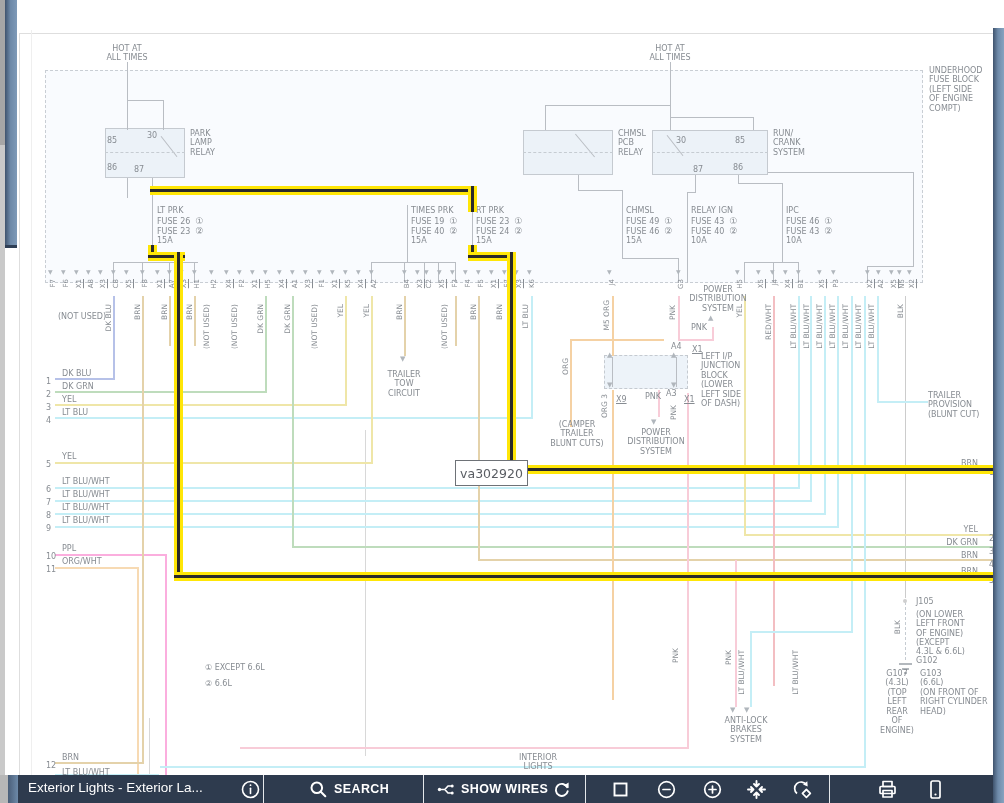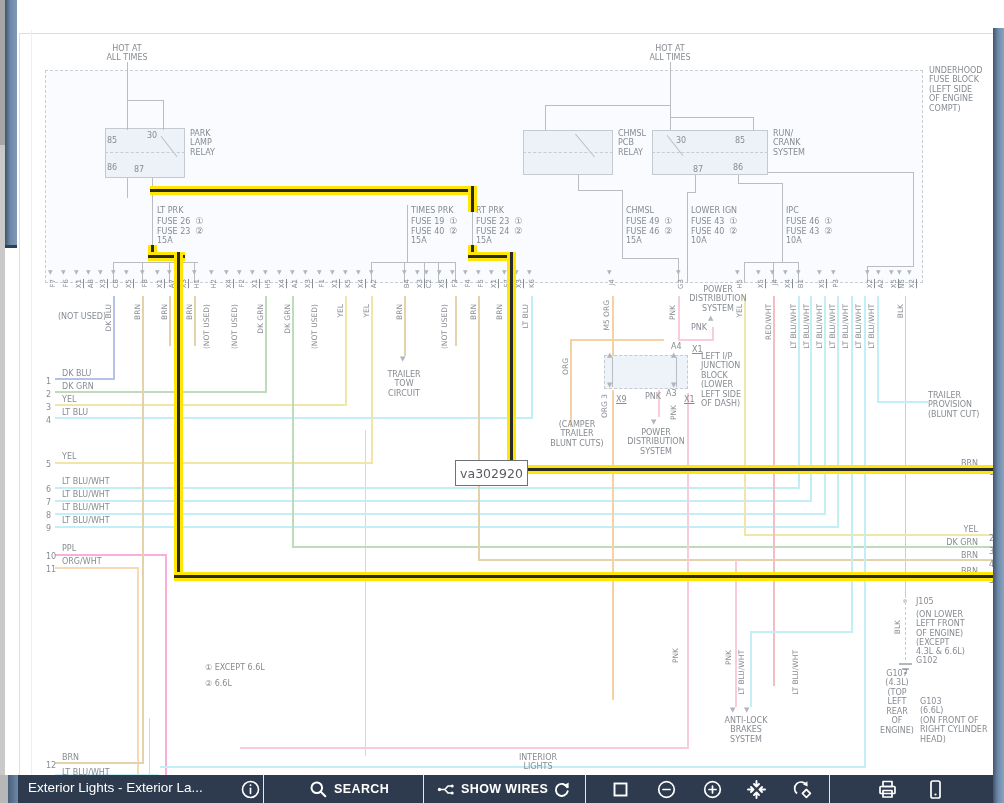--- a/index.html
+++ b/index.html
@@ -264,21 +264,21 @@
         <div class="lbl z3" style="left: 916px; top: 638px;">(EXCEPT
 4.3L &amp; 6.6L)</div>
         <div class="lbl z3" style="left: 916px; top: 656px;">G102</div>
         <div class="lbl z3 c" style="left: 897px; top: 669px;">G107
 (4.3L)
 (TOP
 LEFT
 REAR
 OF
 ENGINE)</div>
-        <div class="lbl z3" style="left: 920px; top: 669px; margin-top: 28px;">G103
+        <div class="lbl z3" style="left: 920px; top: 669px;">G103
 (6.6L)
 (ON FRONT OF
 RIGHT CYLINDER
 HEAD)</div>
         <div class="lbl z3 c" style="left: 746px; top: 716px;">ANTI-LOCK
 BRAKES
 SYSTEM</div>
         <div class="lbl z3 c" style="left: 538px; top: 753px;">INTERIOR
 LIGHTS</div>
         <div class="lbl z3" style="left: 205px; top: 663px;">① EXCEPT 6.6L</div>
@@ -555,21 +555,21 @@
         <div><span>FUSE 24</span><span class="m">②</span></div>
         <div>15A</div>
       </div>
         <div class="fuse z3" style="left: 626px;">
         <div>CHMSL</div>
         <div><span>FUSE 49</span><span class="m">①</span></div>
         <div><span>FUSE 46</span><span class="m">②</span></div>
         <div>15A</div>
       </div>
         <div class="fuse z3" style="left: 691px;">
-        <div>LOWER IGN</div>
+        <div>RELAY IGN</div>
         <div><span>FUSE 43</span><span class="m">①</span></div>
         <div><span>FUSE 40</span><span class="m">②</span></div>
         <div>10A</div>
       </div>
         <div class="fuse z3" style="left: 786px;">
         <div>IPC</div>
         <div><span>FUSE 46</span><span class="m">①</span></div>
         <div><span>FUSE 43</span><span class="m">②</span></div>
         <div>10A</div>
       </div>

